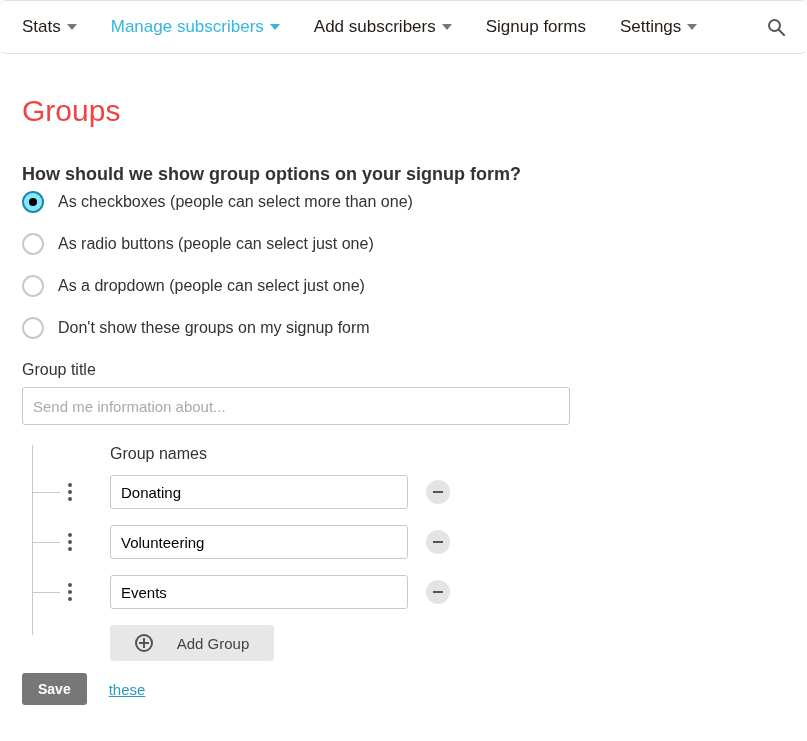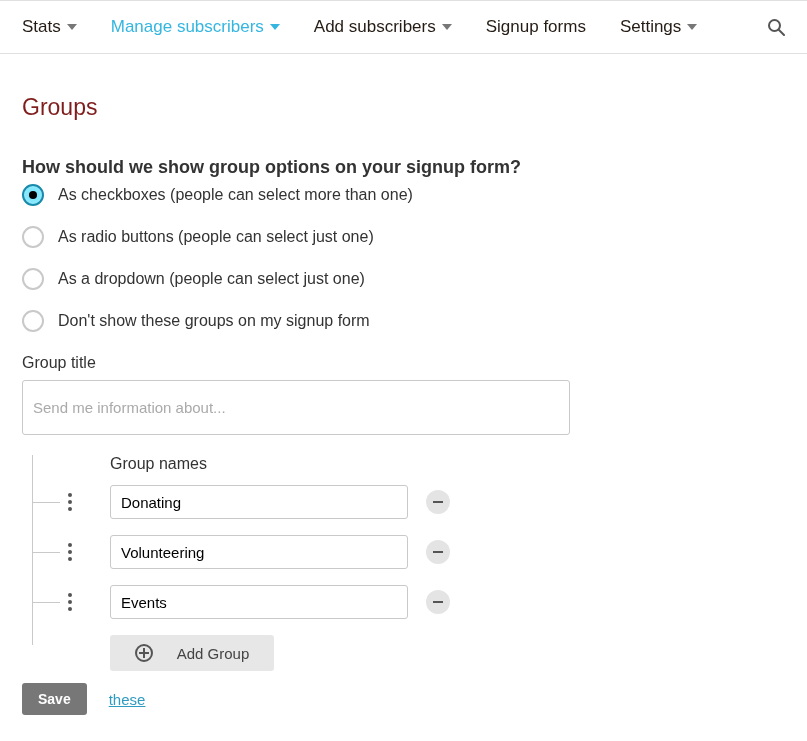--- a/index.html
+++ b/index.html
@@ -11,20 +11,21 @@
     background: #fff;
     width: 807px;
   }
   .nav {
     border-top: 1px solid #e0e0e0;
     border-bottom: 1px solid #e0e0e0;
     display: flex;
     align-items: center;
     padding: 0 22px;
     height: 54px;
+    border-radius: 6px;
   }
   .nav-item {
     display: flex;
     align-items: center;
     margin-right: 34px;
     font-size: 17px;
     font-weight: 500;
     color: #241c15;
     cursor: pointer;
   }
@@ -36,24 +37,24 @@
   .caret svg { display:block; }
   .nav-item.active .caret svg path { fill:#35b6e0; }
   .nav-search {
     margin-left: auto;
     display:flex;
     align-items:center;
     cursor:pointer;
   }
   .content { padding: 40px 22px 30px 22px; }
   h1.page-title {
-    font-size: 23px;
+    font-size: 30px;
     font-weight: 500;
     margin: 0 0 36px 0;
-    color: #7f1d1d;
+    color: #ef4444;
   }
   .question {
     font-size: 18px;
     font-weight: 600;
     margin-bottom: 6px;
     color: #333;
   }
   .radio-row {
     display: flex;
     align-items: center;
@@ -84,21 +85,21 @@
   .radio-label { font-size: 16px; color: #333; }
   .field-label {
     font-size: 16px;
     font-weight: 500;
     margin-top: 22px;
     margin-bottom: 8px;
     color: #333;
   }
   .text-input {
     width: 548px;
-    height: 55px;
+    height: 38px;
     padding: 0 10px;
     font-size: 15px;
     border: 1px solid #c9c9c9;
     border-radius: 3px;
     outline: none;
   }
   .text-input::placeholder { color: #aaa; }
   .tree-wrap {
     position: relative;
     margin-top: 8px;

